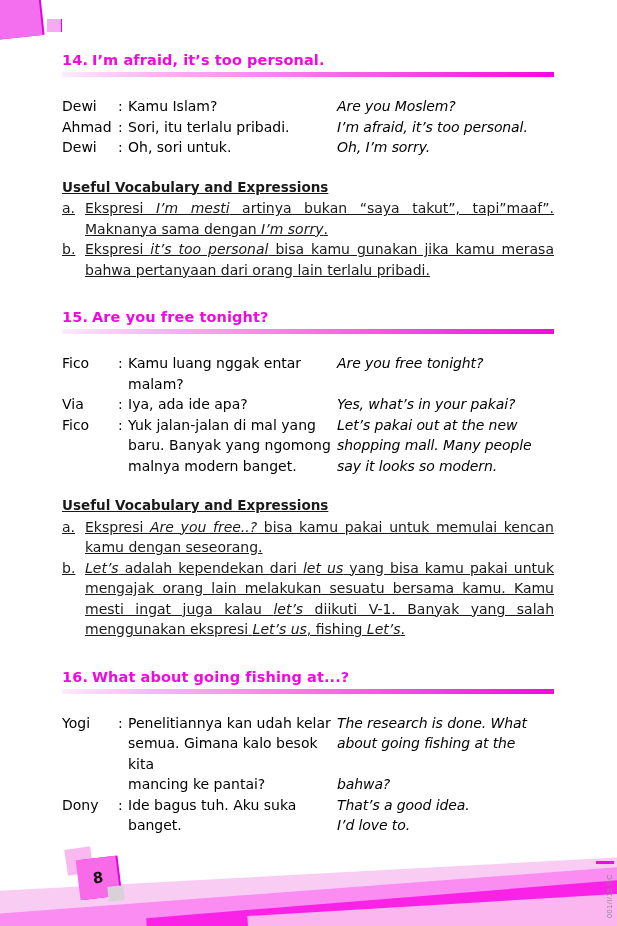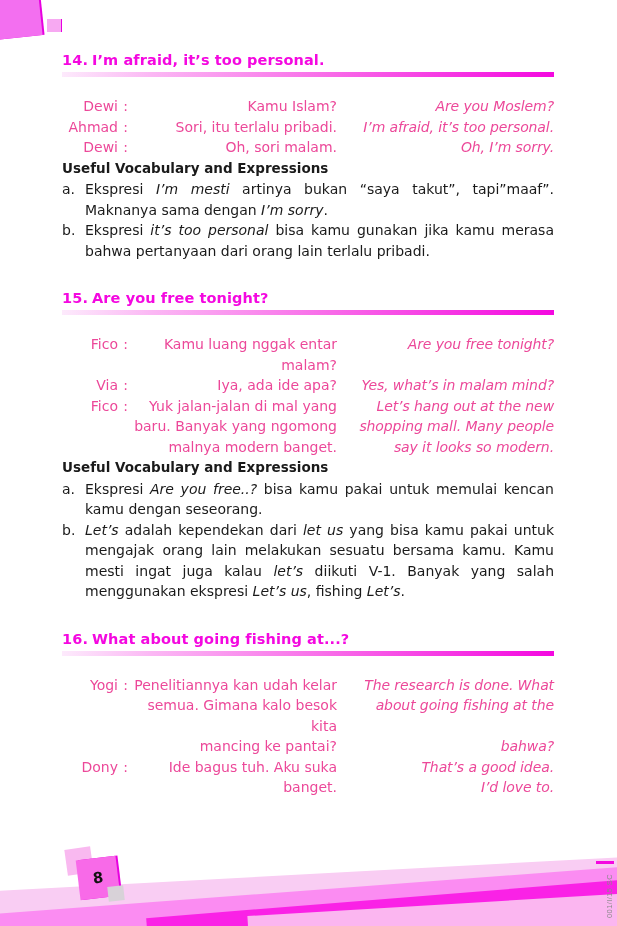--- a/index.html
+++ b/index.html
@@ -79,22 +79,21 @@
     height: 5px;
     background: linear-gradient(to right, #fdeafc 0%, #fbb8f4 18%, #f86ae8 55%, #f408e0 100%);
     margin-top: 1px;
     margin-bottom: 19px;
   }
 
   
   .dialogue {
     font-size: 14px;
     line-height: 20.5px;
-    color: #ec4899;
-    text-align: right;
+    color: #000000;
   }
   .dia-row {
     display: flex;
     align-items: flex-start;
   }
   .dia-left {
     width: 275px;
     flex: 0 0 275px;
     display: flex;
   }
@@ -115,23 +114,25 @@
     font-style: italic;
     letter-spacing: -.1px;
   }
   .dia-cont .dia-speaker,
   .dia-cont .dia-colon {
     visibility: hidden;
   }
 
   
   .vocab {
+    margin-top: 19px;
     font-size: 14px;
     line-height: 20.5px;
     color: #1a1a1a;
+    text-decoration: underline;
   }
   .vocab-title {
     font-weight: bold;
     font-size: 13.5px;
     margin-bottom: 1px;
   }
   .vocab-item {
     display: flex;
     align-items: flex-start;
   }
@@ -295,21 +296,21 @@
               <div class="dia-speaker">Ahmad</div>
               <div class="dia-colon">:</div>
               <div class="dia-text">Sori, itu terlalu pribadi.</div>
             </div>
             <div class="dia-right">I’m afraid, it’s too personal.</div>
           </div>
           <div class="dia-row">
             <div class="dia-left">
               <div class="dia-speaker">Dewi</div>
               <div class="dia-colon">:</div>
-              <div class="dia-text">Oh, sori malam.</div>
+              <div class="dia-text">Oh, sori untuk.</div>
             </div>
             <div class="dia-right">Oh, I’m sorry.</div>
           </div>
         </div><div class="vocab">
           <div class="vocab-title">Useful Vocabulary and Expressions</div>
           <div class="vocab-item">
             <div class="vocab-marker">a.</div>
             <div class="vocab-body"><span>Ekspresi </span><i>I’m mesti</i><span> artinya bukan “saya takut”, tapi”maaf”. Maknanya sama dengan </span><i>I’m sorry</i><span>.</span></div>
           </div>
           <div class="vocab-item">
@@ -326,29 +327,29 @@
               <div class="dia-text">Kamu luang nggak entar malam?</div>
             </div>
             <div class="dia-right">Are you free tonight?</div>
           </div>
           <div class="dia-row">
             <div class="dia-left">
               <div class="dia-speaker">Via</div>
               <div class="dia-colon">:</div>
               <div class="dia-text">Iya, ada ide apa?</div>
             </div>
-            <div class="dia-right">Yes, what’s in malam mind?</div>
+            <div class="dia-right">Yes, what’s in your pakai?</div>
           </div>
           <div class="dia-row">
             <div class="dia-left">
               <div class="dia-speaker">Fico</div>
               <div class="dia-colon">:</div>
               <div class="dia-text">Yuk jalan-jalan di mal yang</div>
             </div>
-            <div class="dia-right">Let’s hang out at the new</div>
+            <div class="dia-right">Let’s pakai out at the new</div>
           </div>
           <div class="dia-row dia-cont">
             <div class="dia-left">
               <div class="dia-speaker"></div>
               <div class="dia-colon"></div>
               <div class="dia-text">baru. Banyak yang ngomong</div>
             </div>
             <div class="dia-right">shopping mall. Many people</div>
           </div>
           <div class="dia-row dia-cont">

